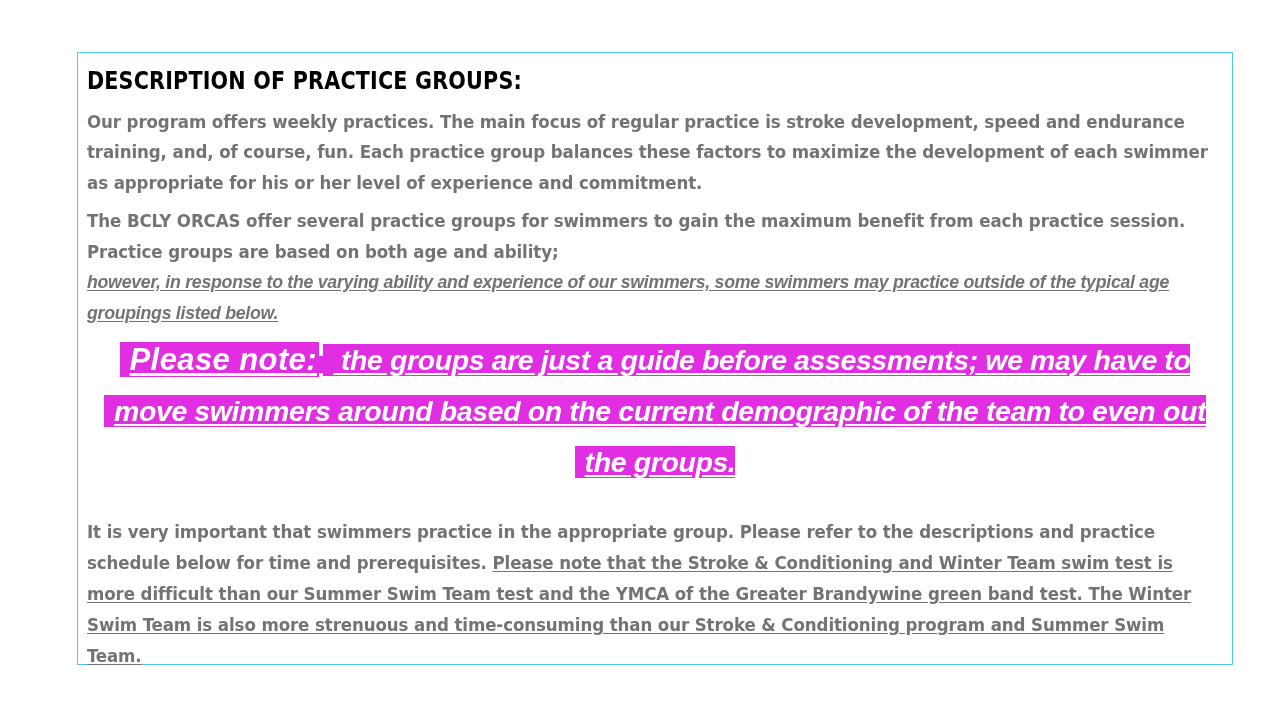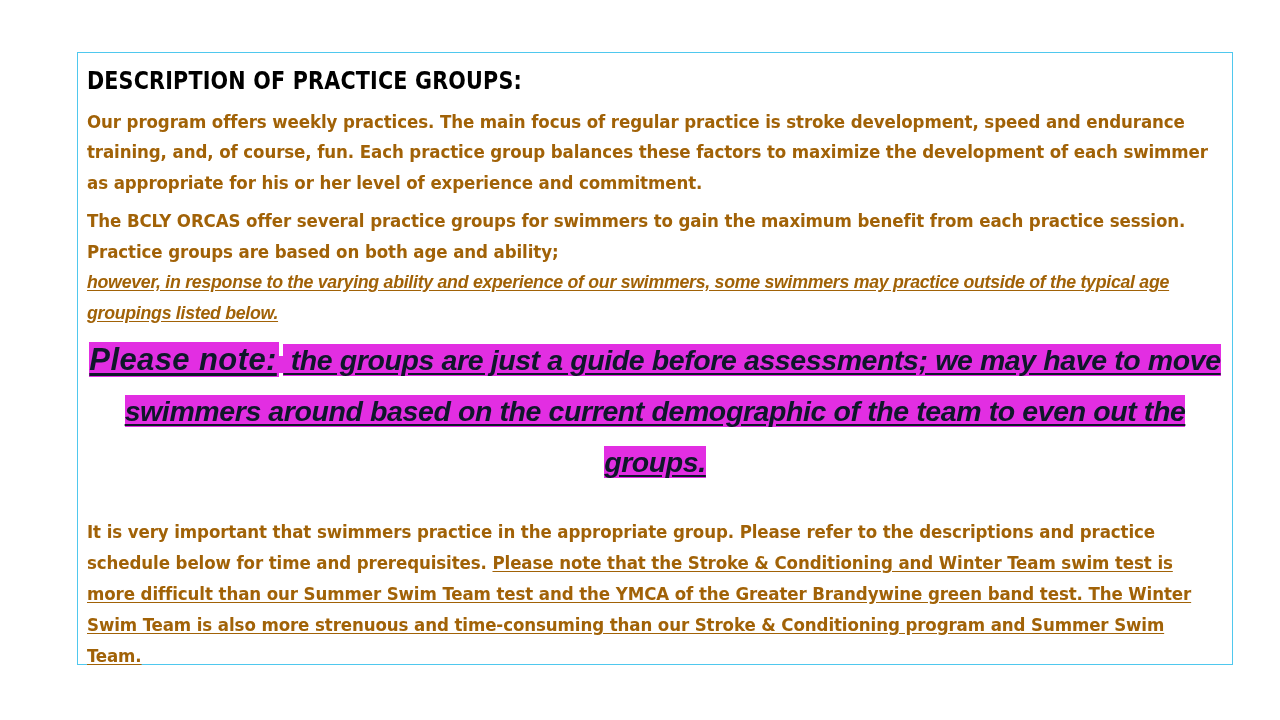--- a/index.html
+++ b/index.html
@@ -44,21 +44,21 @@
     line-height: 1.1;
     font-stretch: condensed;
     transform: scaleX(0.92);
     transform-origin: left center;
   }
 
   .para {
     font-family: "DejaVu Sans Condensed", "Liberation Sans Narrow", "Liberation Sans", sans-serif;
     font-weight: bold;
     font-size: 18.5px;
-    color: #a16207;
+    color: #737373;
     line-height: 30.5px;
     margin: 0 0 8px 0;
     padding-left: 1px;
     font-stretch: condensed;
     letter-spacing: -0.1px;
   }
 
   .para-tight { }
 
   .u { text-decoration: underline; text-underline-offset: 2px; }
@@ -77,30 +77,31 @@
 
   
   .highlight-block {
     text-align: center;
     margin: 6px 0 10px 0;
     line-height: 47px;
     padding: 0 2px;
   }
   .hl {
     background: #E22EE2;
-    color: #0f172a;
+    color: #ffffff;
     font-family: "Liberation Sans", "DejaVu Sans", sans-serif;
     font-weight: bold;
     font-style: italic;
     font-size: 28.5px;
     text-decoration: underline;
     text-underline-offset: 3px;
     box-decoration-break: clone;
     -webkit-box-decoration-break: clone;
     letter-spacing: -0.4px;
+    padding-left: 10px;
   }
   .hl-lead {
     font-size: 31px;
     letter-spacing: 0.4px;
     padding-right: 2px;
   }
   .hl-nopad {
     background: #E22EE2;
     text-decoration: none;
   }

